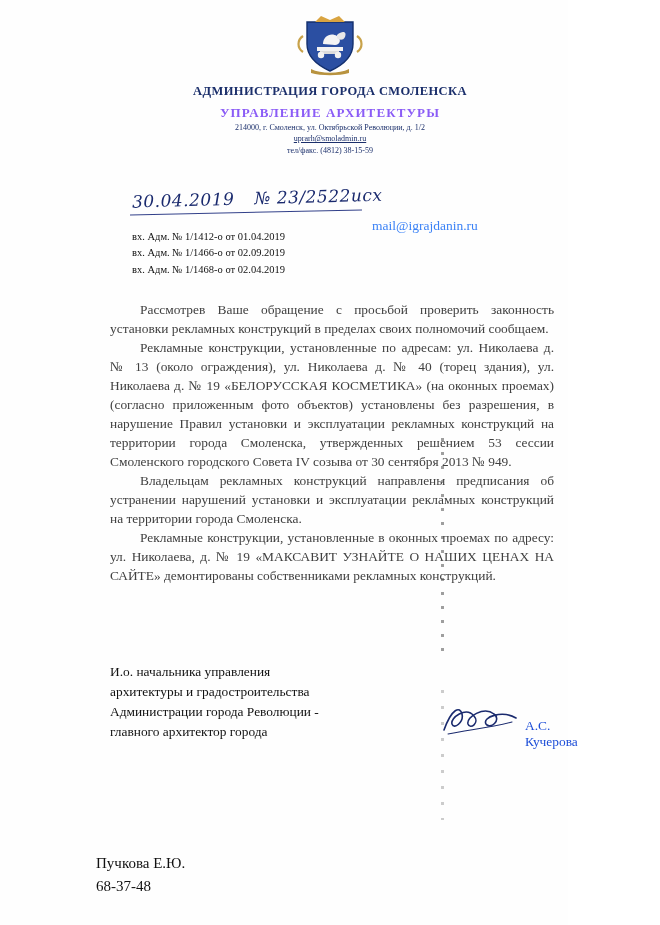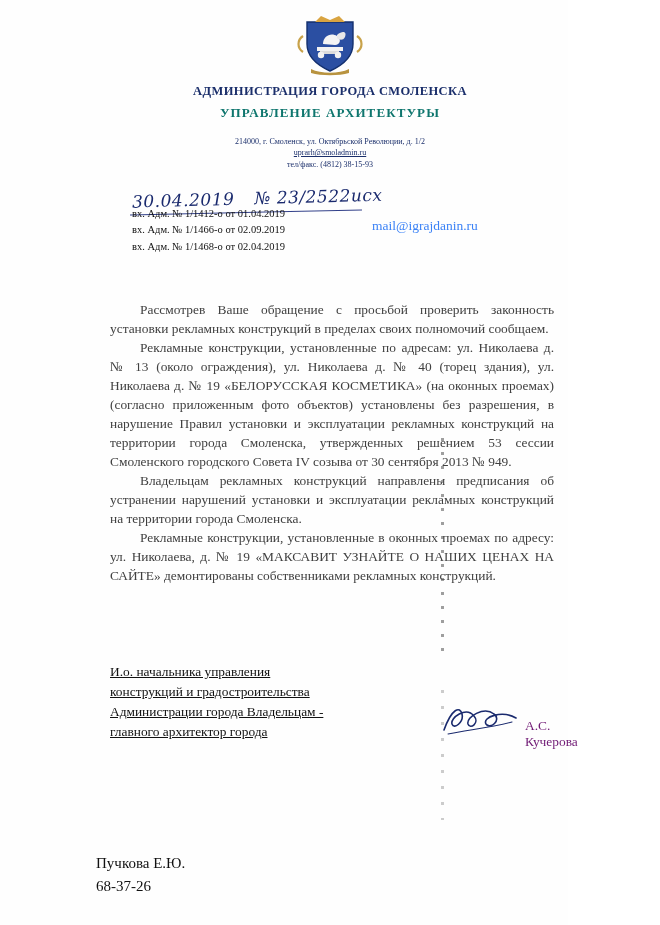--- a/index.html
+++ b/index.html
@@ -46,25 +46,25 @@
     letter-spacing: 0.4px;
     font-weight: bold;
     color: #1b2f6b;
     margin-bottom: 5px;
   }
   .org-line2 {
     font-family: "Liberation Serif", serif;
     font-size: 13px;
     letter-spacing: 1.1px;
     font-weight: bold;
-    color: #0f766e;
+    color: #8b5cf6;
     line-height: 1.35;
   }
   .org-address {
-    margin-top: 14px;
+    margin-top: 0;
     font-size: 8px;
     color: #1b2f6b;
     line-height: 1.45;
   }
   .org-address .mail { text-decoration: underline; }
 
   
   .handwritten {
     position: absolute;
     left: 132px;
@@ -85,21 +85,21 @@
     width: 232px;
     height: 1px;
     background: #33418a;
     transform: rotate(-1.2deg);
   }
 
   
   .incoming {
     position: absolute;
     left: 132px;
-    top: 206px;
+    top: 229px;
     font-size: 10.5px;
     line-height: 1.55;
     color: #111;
   }
 
   .email-to {
     position: absolute;
     left: 372px;
     top: 218px;
     font-size: 13.5px;
@@ -152,28 +152,27 @@
 
   
   .sign-block {
     position: absolute;
     left: 110px;
     top: 662px;
     width: 300px;
     font-size: 13.4px;
     line-height: 1.5;
     color: #111;
-    text-decoration: underline;
   }
   .signer-name {
     position: absolute;
     left: 525px;
     top: 718px;
     font-size: 13.4px;
-    color: #701a75;
+    color: #1d4ed8;
   }
   .signature {
     position: absolute;
     left: 440px;
     top: 700px;
     width: 90px;
     height: 40px;
   }
 
   
@@ -216,21 +215,21 @@
       </svg>
     </div>
 
     <div class="org-line1">АДМИНИСТРАЦИЯ ГОРОДА СМОЛЕНСКА</div>
     <div class="org-line2">
       <div>УПРАВЛЕНИЕ  АРХИТЕКТУРЫ</div>
     </div>
     <div class="org-address">
       <div>214000, г. Смоленск, ул. Октябрьской Революции, д. 1/2</div>
       <div class="mail">uprarh@smoladmin.ru</div>
-      <div>тел/факс. (4812) 38-15-93</div>
+      <div>тел/факс. (4812) 38-15-59</div>
     </div>
   </div>
 
   <div class="handwritten">
     <span>30.04.2019</span>
     <span class="num">№</span>
     <span>23/2522исх</span>
   </div>
   <div class="hand-rule"></div>
 
@@ -247,32 +246,32 @@
     <p>Рекламные конструкции, установленные  по адресам: ул. Николаева д. № 13     (около ограждения), ул. Николаева д. № 40    (торец здания), ул. Николаева д. № 19 «БЕЛОРУССКАЯ КОСМЕТИКА» (на оконных проемах) (согласно приложенным фото  объектов) установлены без разрешения, в нарушение Правил установки и эксплуатации рекламных конструкций на территории города Смоленска, утвержденных решением 53 сессии Смоленского городского Совета IV созыва от 30 сентября 2013 № 949.</p>
     <p>Владельцам рекламных конструкций направлены предписания об устранении нарушений установки и эксплуатации рекламных конструкций на территории города Смоленска.</p>
     <p>Рекламные конструкции, установленные в оконных проемах по адресу: ул. Николаева, д. № 19 «МАКСАВИТ УЗНАЙТЕ О НАШИХ ЦЕНАХ НА САЙТЕ» демонтированы собственниками рекламных конструкций.</p>
   </div>
 
   <div class="scan-dots"></div>
   <div class="scan-dots2"></div>
 
   <div class="sign-block">
     <div>И.о. начальника управления</div>
-    <div>конструкций и градостроительства</div>
-    <div>Администрации города Владельцам -</div>
+    <div>архитектуры и градостроительства</div>
+    <div>Администрации города Революции -</div>
     <div>главного архитектор города</div>
   </div>
 
   <div class="signature">
     <svg width="90" height="40" viewBox="0 0 90 40" xmlns="http://www.w3.org/2000/svg">
       <path d="M4 30 C12 8 20 6 22 14 C24 22 14 30 12 24 C10 18 26 6 34 16 C40 23 30 30 28 24 C26 17 44 6 54 14 C62 20 50 30 46 24 C42 17 62 10 76 18" stroke="#1a2a6e" stroke-width="1.6" fill="none" stroke-linecap="round"></path>
       <path d="M8 34 C26 30 50 28 72 22" stroke="#1a2a6e" stroke-width="1.1" fill="none" stroke-linecap="round"></path>
     </svg>
   </div>
 
   <div class="signer-name">А.С. Кучерова</div>
 
   <div class="executor">
     <div>Пучкова Е.Ю.</div>
-    <div>68-37-26</div>
+    <div>68-37-48</div>
   </div>
 
 </div>
 
 </body></html>

